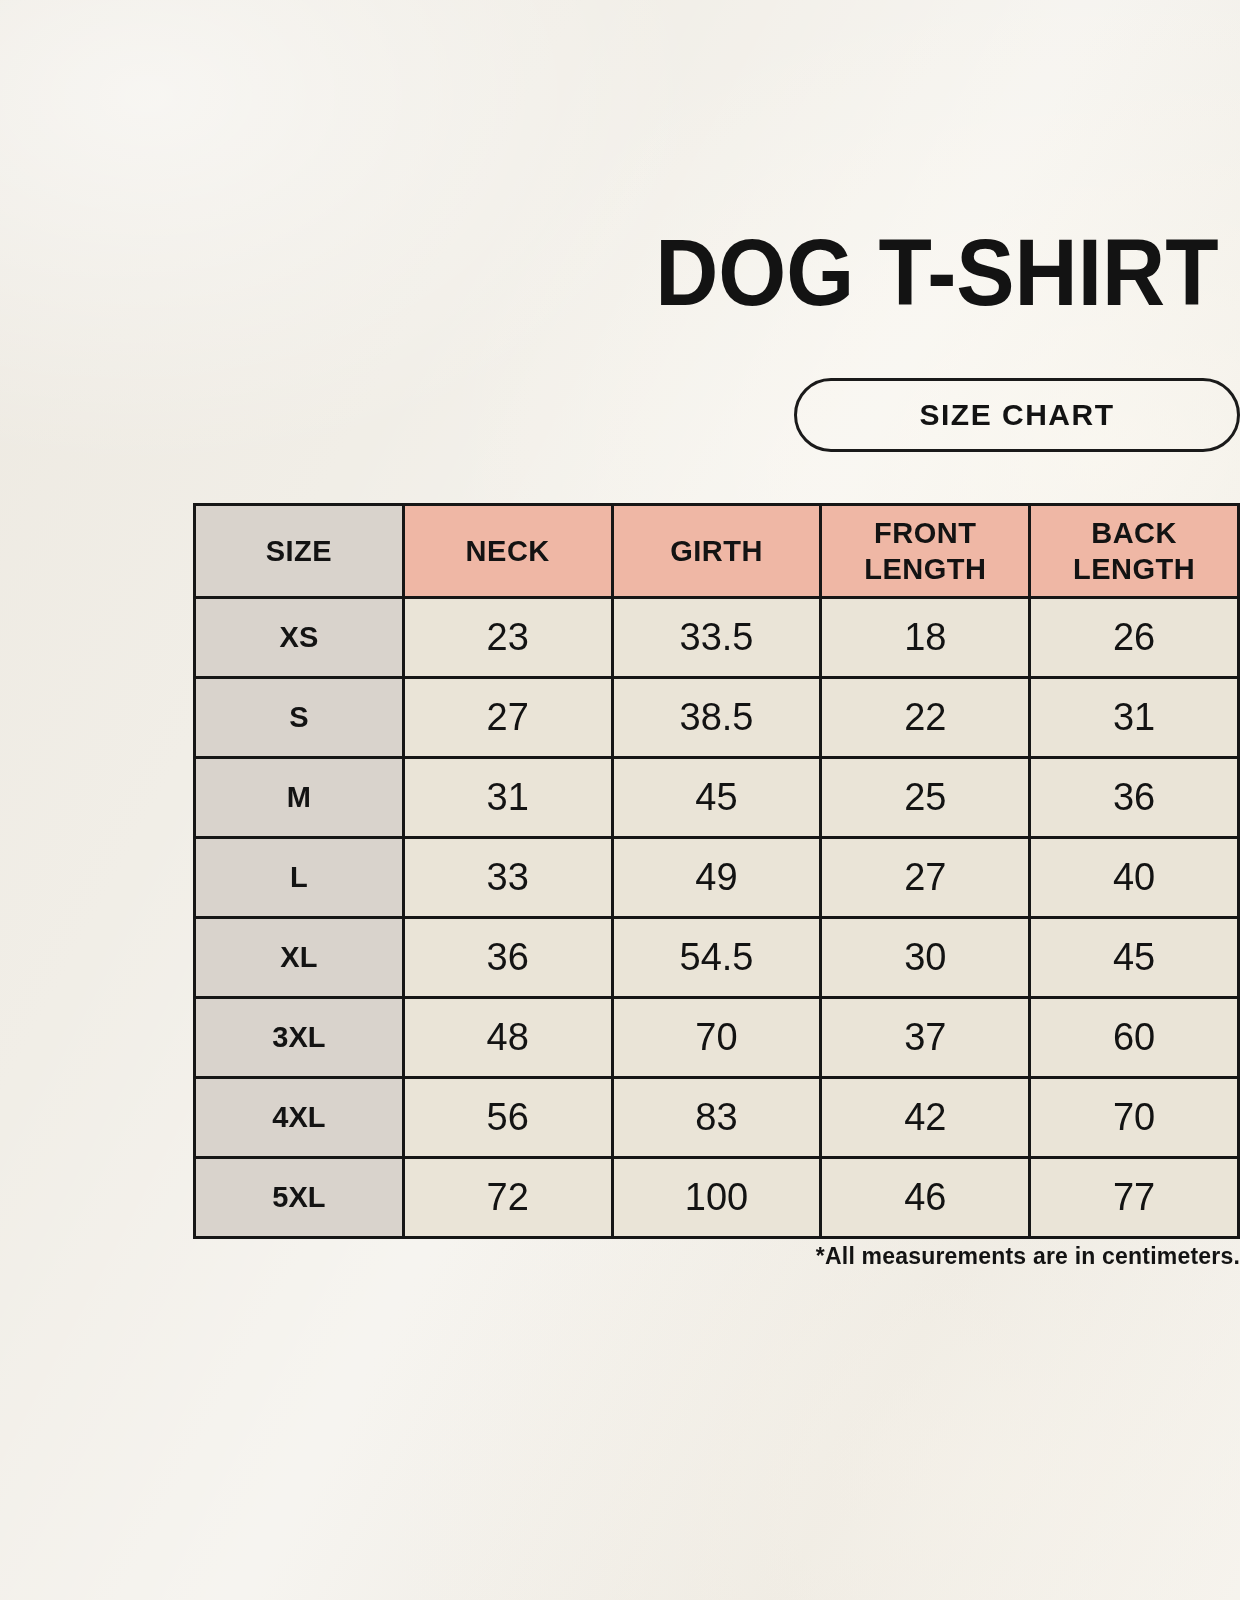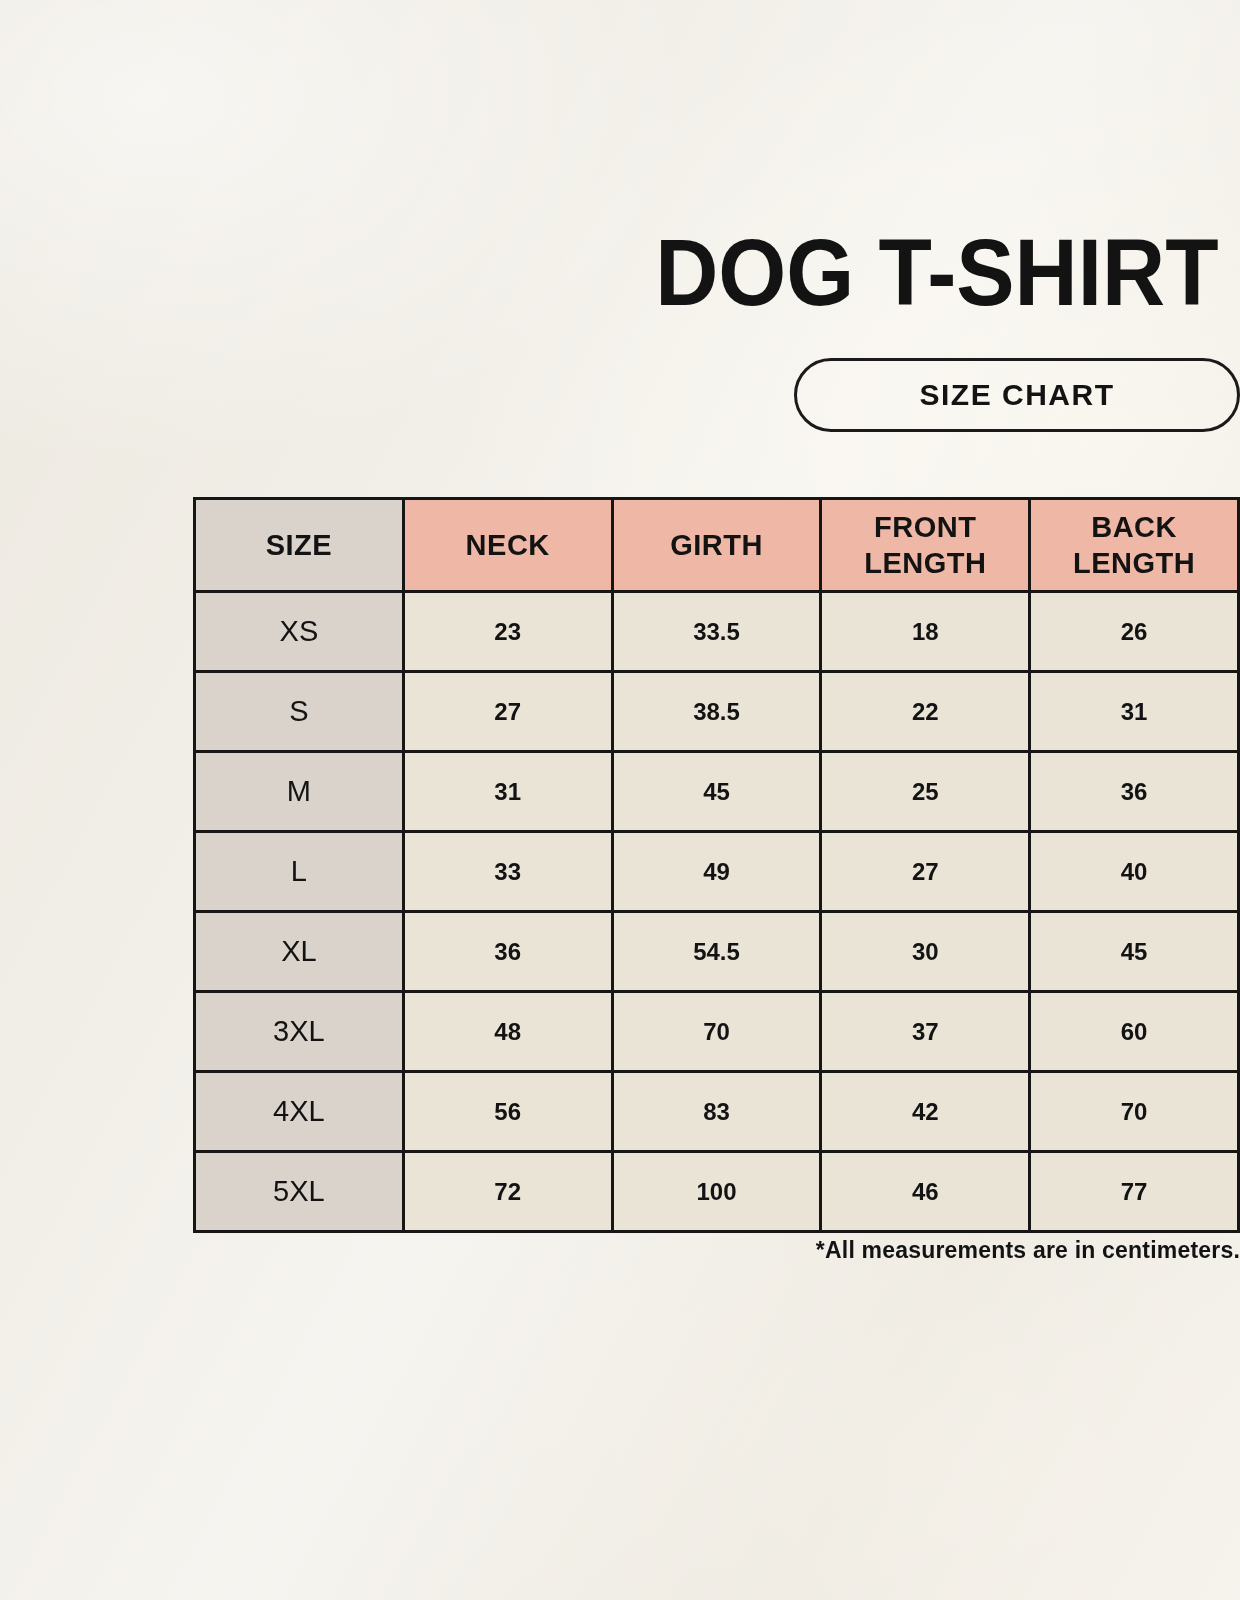--- a/index.html
+++ b/index.html
@@ -42,39 +42,39 @@
     font-size: 94px;
     font-weight: 800;
     line-height: 1;
     letter-spacing: 0px;
     transform: scaleX(0.93);
     transform-origin: center;
     white-space: nowrap;
   }
 
   .size-chart-pill {
-    margin-top: 38px;
+    margin-top: 58px;
     width: 446px;
     height: 74px;
     border: 3px solid #1a1a1a;
     border-radius: 38px;
     background: transparent;
     display: flex;
     align-items: center;
     justify-content: center;
     font-size: 30px;
     font-weight: 700;
     letter-spacing: 1.5px;
     font-family: inherit;
     color: #131313;
     cursor: pointer;
   }
 
   .size-table {
-    margin-top: 65px;
+    margin-top: 51px;
     border-collapse: collapse;
     table-layout: fixed;
     width: 1047px;
   }
 
   .size-table th,
   .size-table td {
     border: 3px solid #161616;
     text-align: center;
     vertical-align: middle;
@@ -85,26 +85,26 @@
     height: 93px;
     font-size: 29px;
     font-weight: 700;
     letter-spacing: 0.5px;
     line-height: 1.25;
     padding: 0 24px;
   }
 
   .size-table tbody td {
     height: 80px;
-    font-size: 24px;
-    font-weight: 700;
+    font-size: 38px;
+    font-weight: 400;
   }
 
   .size-table tbody td.size-col {
-    font-weight: 400;
+    font-weight: 700;
     font-size: 29px;
   }
 
   .col-size   { background: #d9d3cc; }
   .col-accent { background: #efb7a5; }
   .cell-data  { background: #eae4d7; }
 
   .footnote {
     width: 1047px;
     margin-top: 4px;

